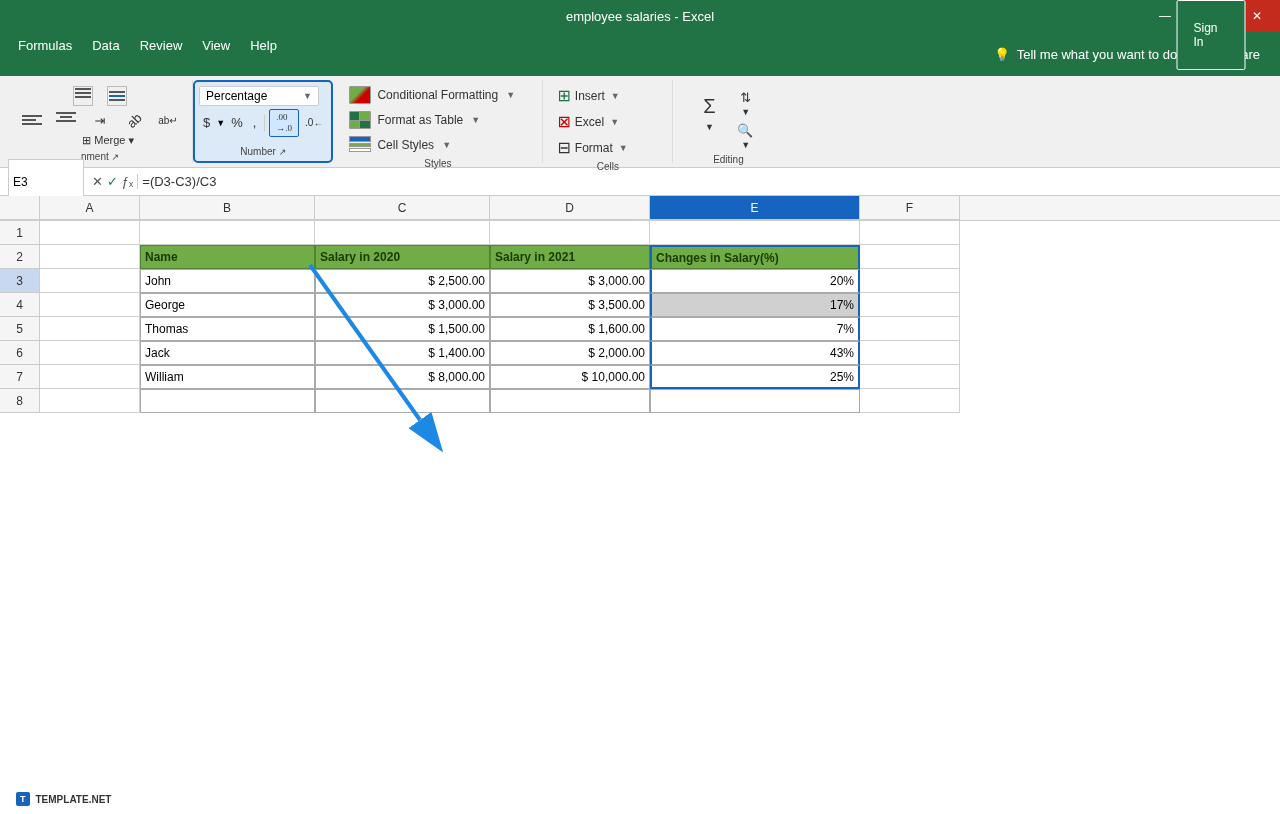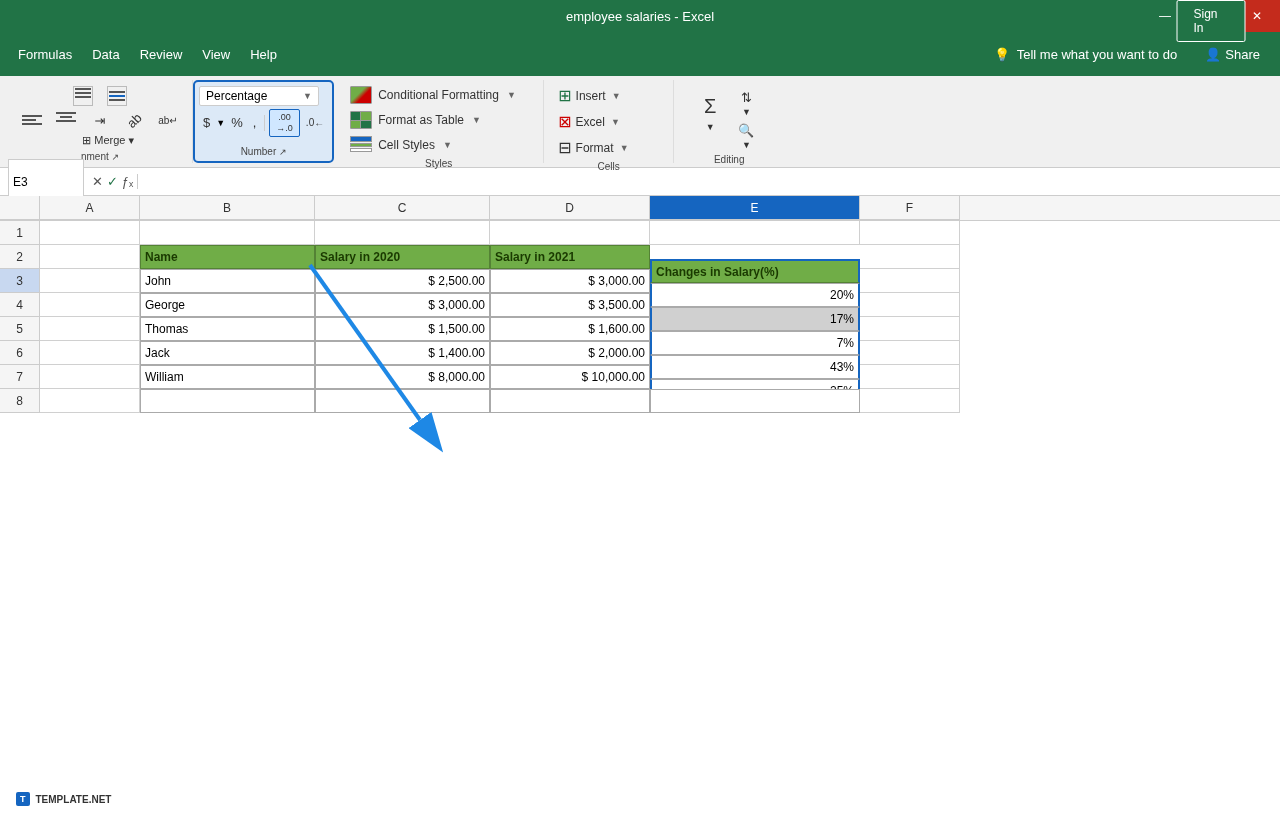--- a/index.html
+++ b/index.html
@@ -35,32 +35,31 @@
       cursor: pointer;
     }
     .title-bar-btn:last-child { background: #c42b1c; }
     .sign-in-btn {
       position: absolute;
       left: 50%;
       transform: translateX(-50%);
       background: #217346;
       border: 1px solid white;
       color: white;
-      padding: 6px 16px;
+      padding: 20px 16px;
       font-size: 12px;
       border-radius: 2px;
       cursor: pointer;
     }
 
     
     .menu-bar {
       background: #217346;
       height: 44px;
       display: flex;
-      align-items: center;
       padding: 0 8px;
       color: white;
     }
     .menu-item {
       padding: 6px 10px;
       font-size: 13px;
       color: white;
       cursor: pointer;
       border-radius: 2px;
     }
@@ -295,21 +294,21 @@
       background: white;
       border: 1px solid #aaa;
     }
     .highlight-col {
       background: #d0d0d0;
       border: 1px solid #aaa;
     }
     .blue-border-top { border-top: 2px solid #1565c0 !important; }
     .blue-border-bottom { border-bottom: 2px solid #1565c0 !important; }
     .blue-border-left { border-left: 2px solid #1565c0 !important; }
-    .blue-border-right { border-right: 2px solid #1565c0 !important; margin-top: 14px; }
+    .blue-border-right { border-right: 2px solid #1565c0 !important; }
 
     
     .annotation-layer {
       position: absolute;
       top: 0;
       left: 0;
       width: 100%;
       height: 100%;
       pointer-events: none;
     }
@@ -480,21 +479,21 @@
         <span style="flex:1;">Percentage</span>
         <span class="dropdown-arrow">▼</span>
       </div>
 
       <div class="num-format-row">
         <button class="num-btn">$</button>
         <span style="font-size:9px; cursor:pointer;">▼</span>
         <button class="num-btn">%</button>
         <button class="num-btn">,</button>
         <div style="width:1px;height:16px;background:#ccc;margin:0 2px;"></div>
-        <div class="highlighted-btn" style="text-align:center; line-height:1.2;">
+        <div class="highlighted-btn" style="text-align:left; line-height:1.2;font-family:Liberation Serif, serif;">
           <div style="font-size:9px;">.00</div>
           <div style="font-size:9px;">→.0</div>
         </div>
         <button class="num-btn" style="font-size:10px;">.0←</button>
       </div>
     </div>
     <div class="ribbon-group-label">
       <span>Number</span>
       <span style="font-size:9px; cursor:pointer;"> ↗</span>
     </div>
@@ -574,20 +573,21 @@
   </div>
 </div>
 
 <div class="formula-bar">
   <input class="name-box" type="text" value="E3" style="">
   <div class="formula-bar-icons">
     <span style="cursor:pointer;font-size:13px;color:#555;">✕</span>
     <span style="cursor:pointer;font-size:13px;color:#217346;">✓</span>
     <span style="cursor:pointer;font-size:13px;color:#555;">ƒₓ</span>
   </div>
+  <div class="formula-content">=(D3-C3)/C3</div>
 </div>
 
 <div class="spreadsheet-container">
 
   <div class="sheet-header">
     <div class="corner-cell"></div>
     <div class="col-header col-a">A</div>
     <div class="col-header col-b">B</div>
     <div class="col-header col-c">C</div>
     <div class="col-header col-d">D</div>

